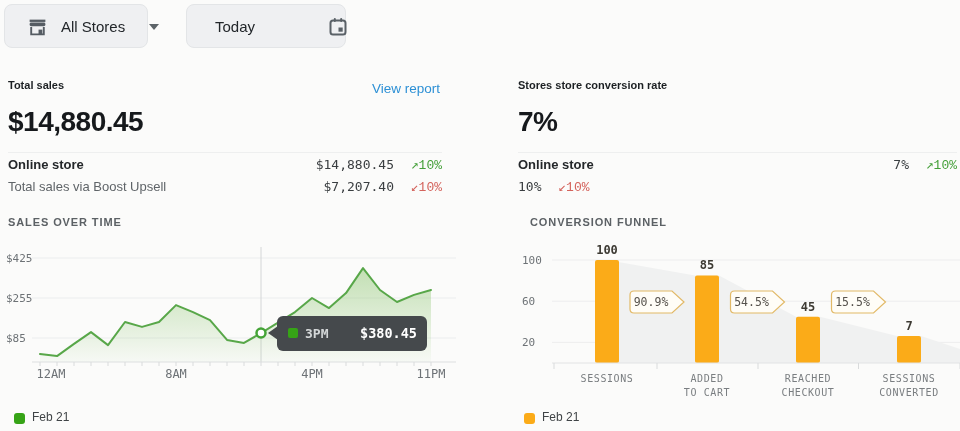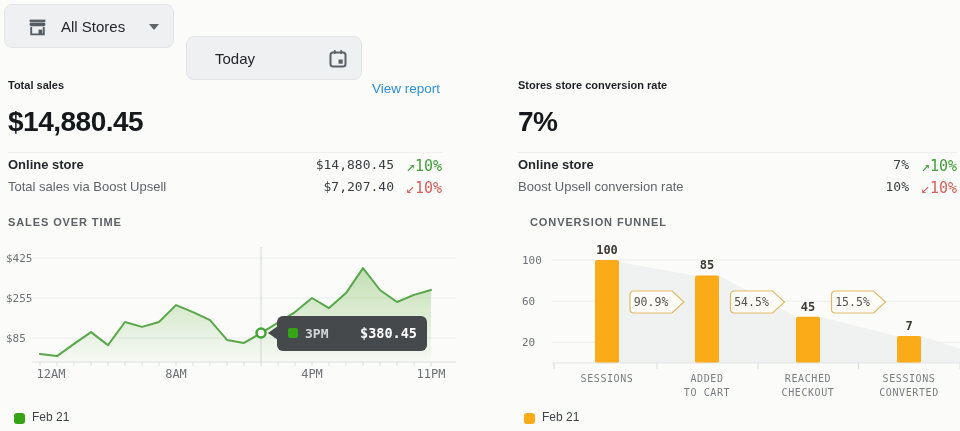--- a/index.html
+++ b/index.html
@@ -18,48 +18,48 @@
   
   .panel-title { font-size:11px; font-weight:bold; color:#1c2023; }
   .big-value   { font-size:28px; font-weight:bold; color:#16191c; letter-spacing:-0.5px; }
   .view-link   { font-size:13.5px; color:#2d90d5; cursor:pointer; }
   .rows { border-top:1px solid #eeefef; }
   .mrow { display:flex; align-items:flex-start; height:22px; }
   .mrow .rlabel { flex:1; font-size:13px; color:#5f6468; }
   .mrow .rlabel.bold { font-weight:bold; color:#24272a; }
   .mono { font-family:"DejaVu Sans Mono", monospace; }
   .mrow .rvalue { font-size:13px; color:#3a3e41; }
-  .mrow .rdelta { width:48px; text-align:right; font-size:15px; }
+  .mrow .rdelta { width:48px; text-align:right; font-size:13px;font-family:Liberation Mono, monospace; }
   .rdelta.up   { color:#45a03a; }
   .rdelta.down { color:#d4635c; }
   .section-title { font-size:11px; font-weight:bold; letter-spacing:0.9px; color:#5c6165; }
 
   .legend { display:flex; align-items:flex-end; gap:7px; }
   .legend .sw { width:11px; height:11px; border-radius:3px; }
   .legend .lt { font-size:12px; color:#3f4346; }
 
   svg text { font-family:"DejaVu Sans Mono", monospace; }
 </style>
 </head>
 <body>
 
-<div class="filter-btn" style="left:4px; width:170px;">
+<div class="filter-btn" style="left:4px; width:144px;">
   <span class="abs" style="left:22px; top:12px;">
     <svg width="21" height="21" viewBox="0 0 20 20" fill="none">
       <rect x="2.5" y="2.5" width="15" height="2.2" fill="#555c63"></rect>
       <rect x="2.5" y="5.2" width="15" height="3.6" rx="1.4" fill="#555c63"></rect>
       <path d="M4 9.5 V16.5 H16 V9.5" stroke="#555c63" stroke-width="1.8" fill="none"></path>
       <rect x="11" y="12" width="3.6" height="4.5" fill="#555c63"></rect>
     </svg>
   </span>
   <span class="lbl abs" style="left:56px; top:13px;">All Stores</span>
   <span class="chev abs" style="left:144px; top:19px;"></span>
 </div>
 
-<div class="filter-btn" style="left:186px; width:176px;margin-top:32px;">
+<div class="filter-btn" style="left:186px; width:160px;">
   <span class="lbl abs" style="left:28px; top:13px;">Today</span>
   <span class="abs" style="left:140px; top:11px;">
     <svg width="22" height="22" viewBox="0 0 22 22" fill="none">
       <rect x="3.5" y="4.5" width="15" height="14" rx="2.5" stroke="#5a6167" stroke-width="2"></rect>
       <rect x="6.8" y="2" width="2" height="4" rx="1" fill="#5a6167"></rect>
       <rect x="13.2" y="2" width="2" height="4" rx="1" fill="#5a6167"></rect>
       <rect x="11.5" y="11.5" width="4.2" height="4.2" fill="#5a6167"></rect>
     </svg>
   </span>
 </div>
@@ -148,21 +148,20 @@
 <div class="abs panel-title" style="left:518px; top:79px;">Stores store conversion rate</div>
 <div class="abs big-value" style="left:518px; top:106px;">7%</div>
 
 <div class="abs rows" style="left:518px; top:152px; width:439px;">
   <div class="mrow" style="margin-top:4px;">
     <span class="rlabel bold">Online store</span>
     <span class="rvalue mono">7%</span>
     <span class="rdelta mono up"><span>↗</span><span>10%</span></span>
   </div>
   <div class="mrow">
-    <span class="rlabel">Boost Upsell conversion rate</span>
     <span class="rvalue mono">10%</span>
     <span class="rdelta mono down"><span>↙</span><span>10%</span></span>
   </div>
 </div>
 
 <div class="abs section-title" style="left:518px; top:216px;margin-left:12px;">CONVERSION FUNNEL</div>
 
 <div class="abs" style="left:518px; top:245px; width:442px; height:162px;">
   <svg id="funnel-chart" width="442" height="162" viewBox="0 0 442 162">
       <line x1="34" y1="15" x2="442" y2="15" stroke="#ededee"></line>

